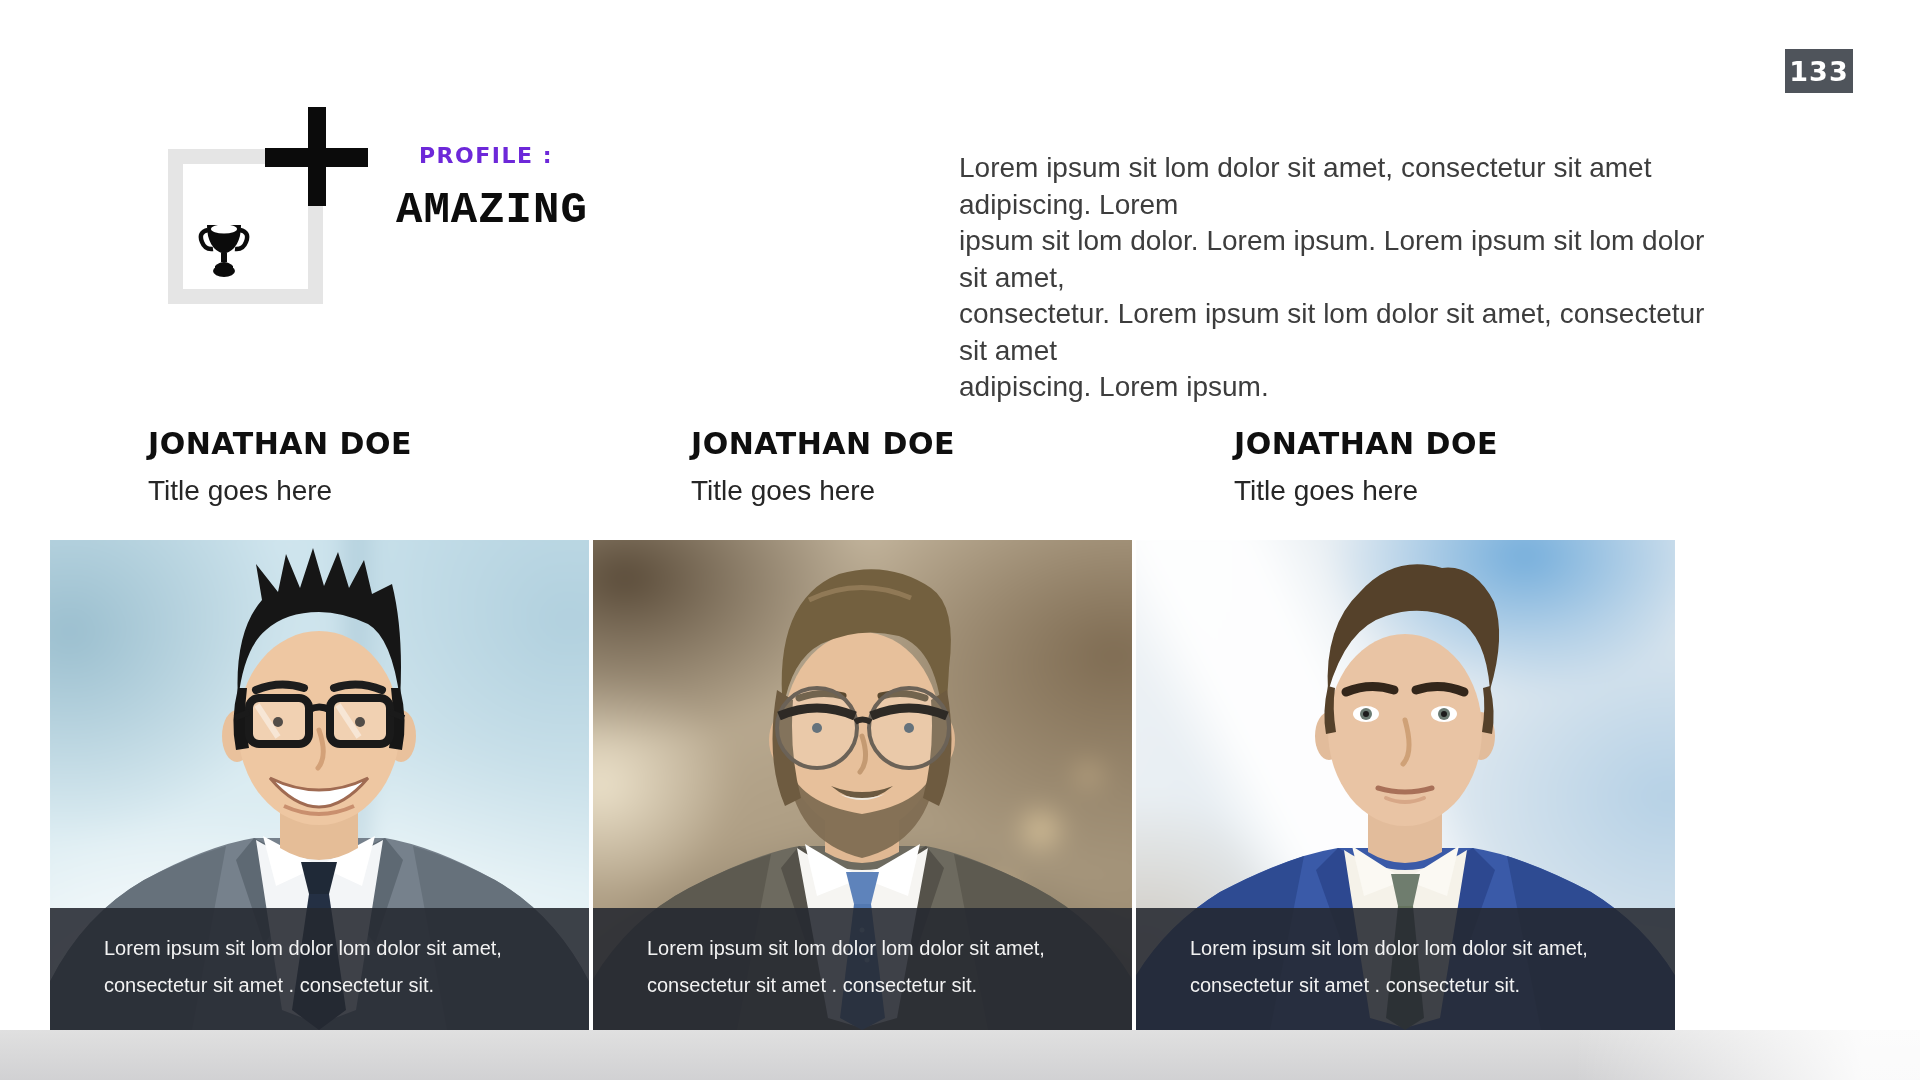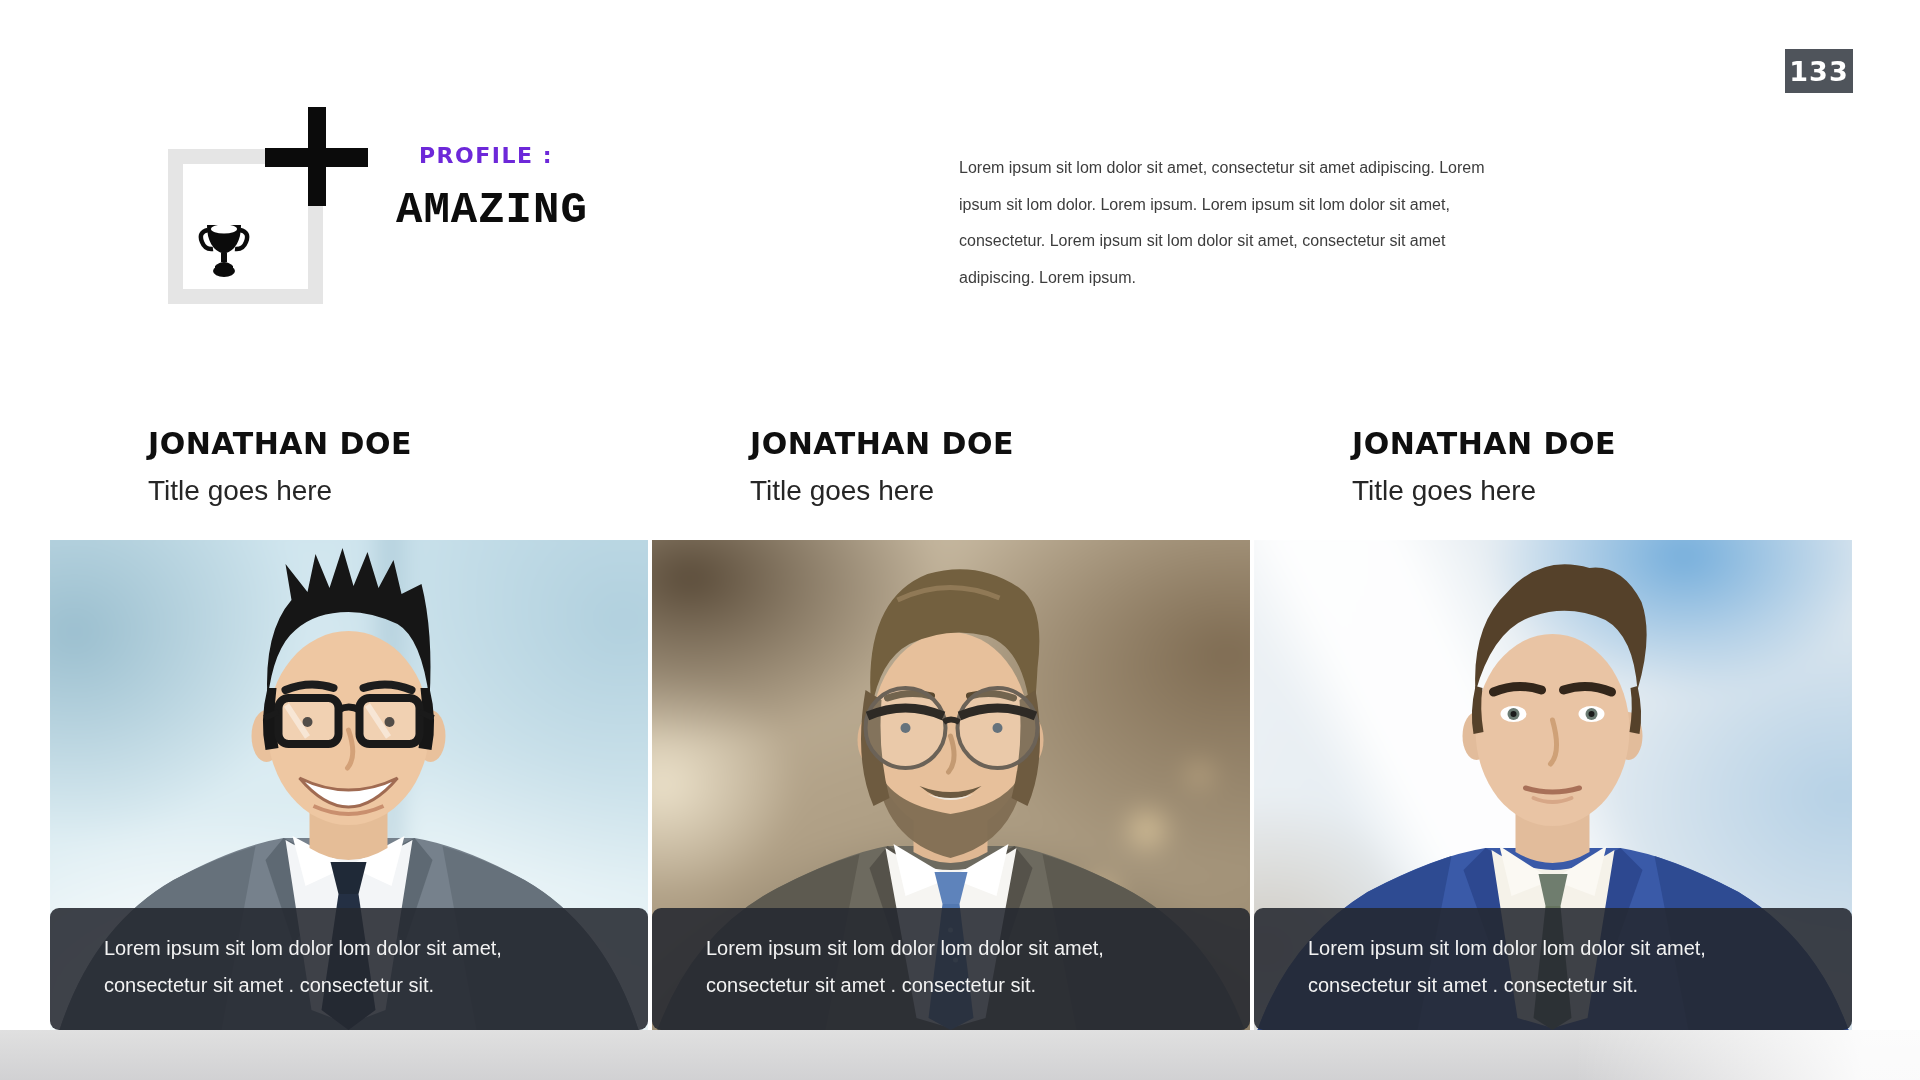--- a/index.html
+++ b/index.html
@@ -25,37 +25,37 @@
   .kicker{
     position:absolute;left:419px;top:143px;
     font-family:"DejaVu Sans", sans-serif;font-weight:bold;font-size:22px;letter-spacing:1.5px;color:#6d28d9;
   }
   .title{
     position:absolute;left:396px;top:180px;margin:0;
     font-family:Liberation Mono, monospace;font-weight:bold;font-size:44px;line-height:60px;letter-spacing:1px;color:#0c0c0c;
   }
   .intro{
     position:absolute;left:959px;top:150px;width:760px;
-    font-size:16px;line-height:36.5px;color:#3d3d3d;
-  }
-  
-  .cards-row{position:absolute;left:50px;top:424px;width:1802px;display:flex;gap:4px;}
+    font-size:28px;line-height:36.5px;color:#3d3d3d;
+  }
+  
+  .cards-row{position:absolute;left:50px;top:424px;width:1625px;display:flex;gap:4px;}
   .card{flex:1;min-width:0;}
   .card-header{height:116px;padding-left:98px;box-sizing:border-box;}
   .card-name{
     font-family:"DejaVu Sans", sans-serif;font-weight:bold;font-size:30px;letter-spacing:0.5px;color:#0f0f0f;padding-top:2px;
   }
   .card-title{font-size:28px;color:#262626;margin-top:14px;}
   .photo{position:relative;height:490px;overflow:hidden;background:#cfd9df;}
   .photo .bg{position:absolute;inset:-28px;filter:blur(12px);}
   .photo svg.person{position:absolute;left:0;top:0;width:100%;height:100%;display:block;}
   .caption{
     position:absolute;left:0;right:0;bottom:0;height:122px;box-sizing:border-box;
     background:rgba(36,40,48,0.88);color:#f2f2f2;
-    font-size:20px;line-height:37px;padding:22px 30px 0 54px;border-radius:9px;
+    font-size:20px;line-height:37px;padding:22px 30px 0 54px;
   }
   
   .photo1 .bg{
     background:
       linear-gradient(90deg, rgba(125,165,185,0) 54%, rgba(125,165,185,0.45) 56%, rgba(125,165,185,0) 59%),
       radial-gradient(340px 300px at 8% 22%, rgba(140,180,198,0.8), rgba(140,180,198,0) 70%),
       radial-gradient(420px 380px at 92% 20%, rgba(165,200,216,0.75), rgba(165,200,216,0) 72%),
       radial-gradient(380px 260px at 28% 88%, rgba(255,255,255,0.95), rgba(255,255,255,0) 70%),
       radial-gradient(300px 280px at 72% 78%, rgba(235,245,248,0.9), rgba(235,245,248,0) 70%),
       linear-gradient(180deg, #cfe5ee 0%, #dbecf2 50%, #ecf5f7 100%);

